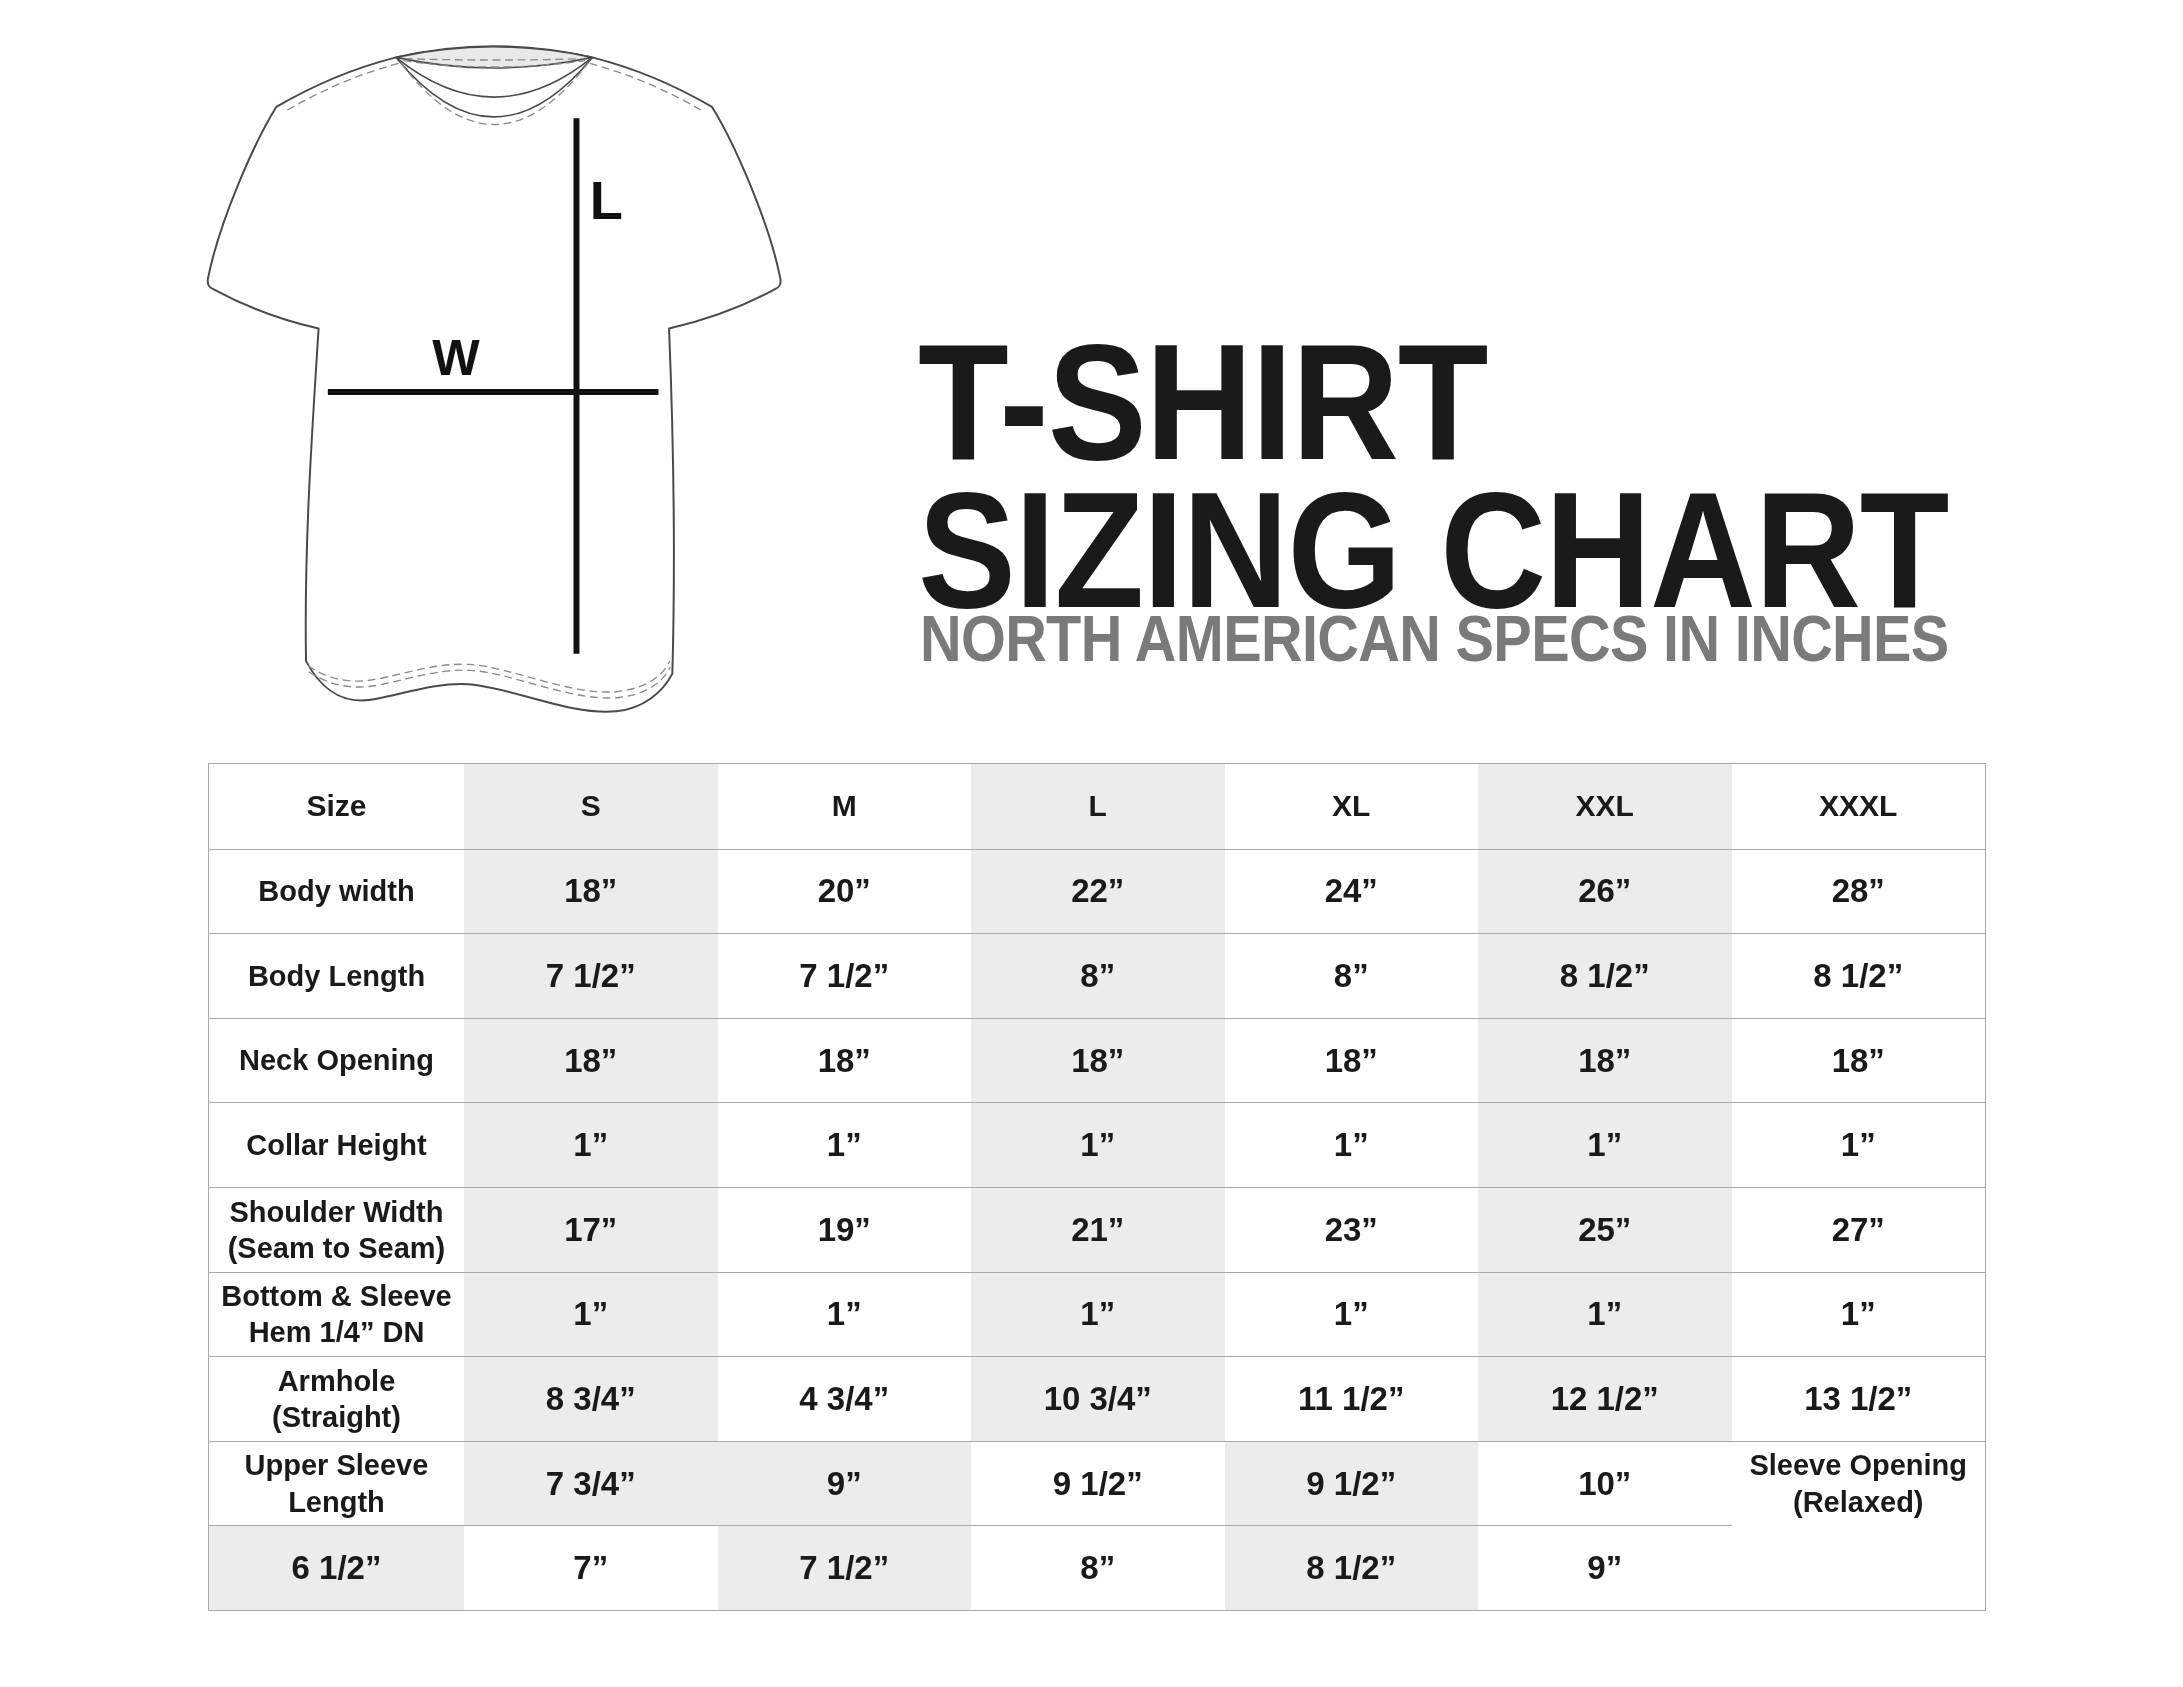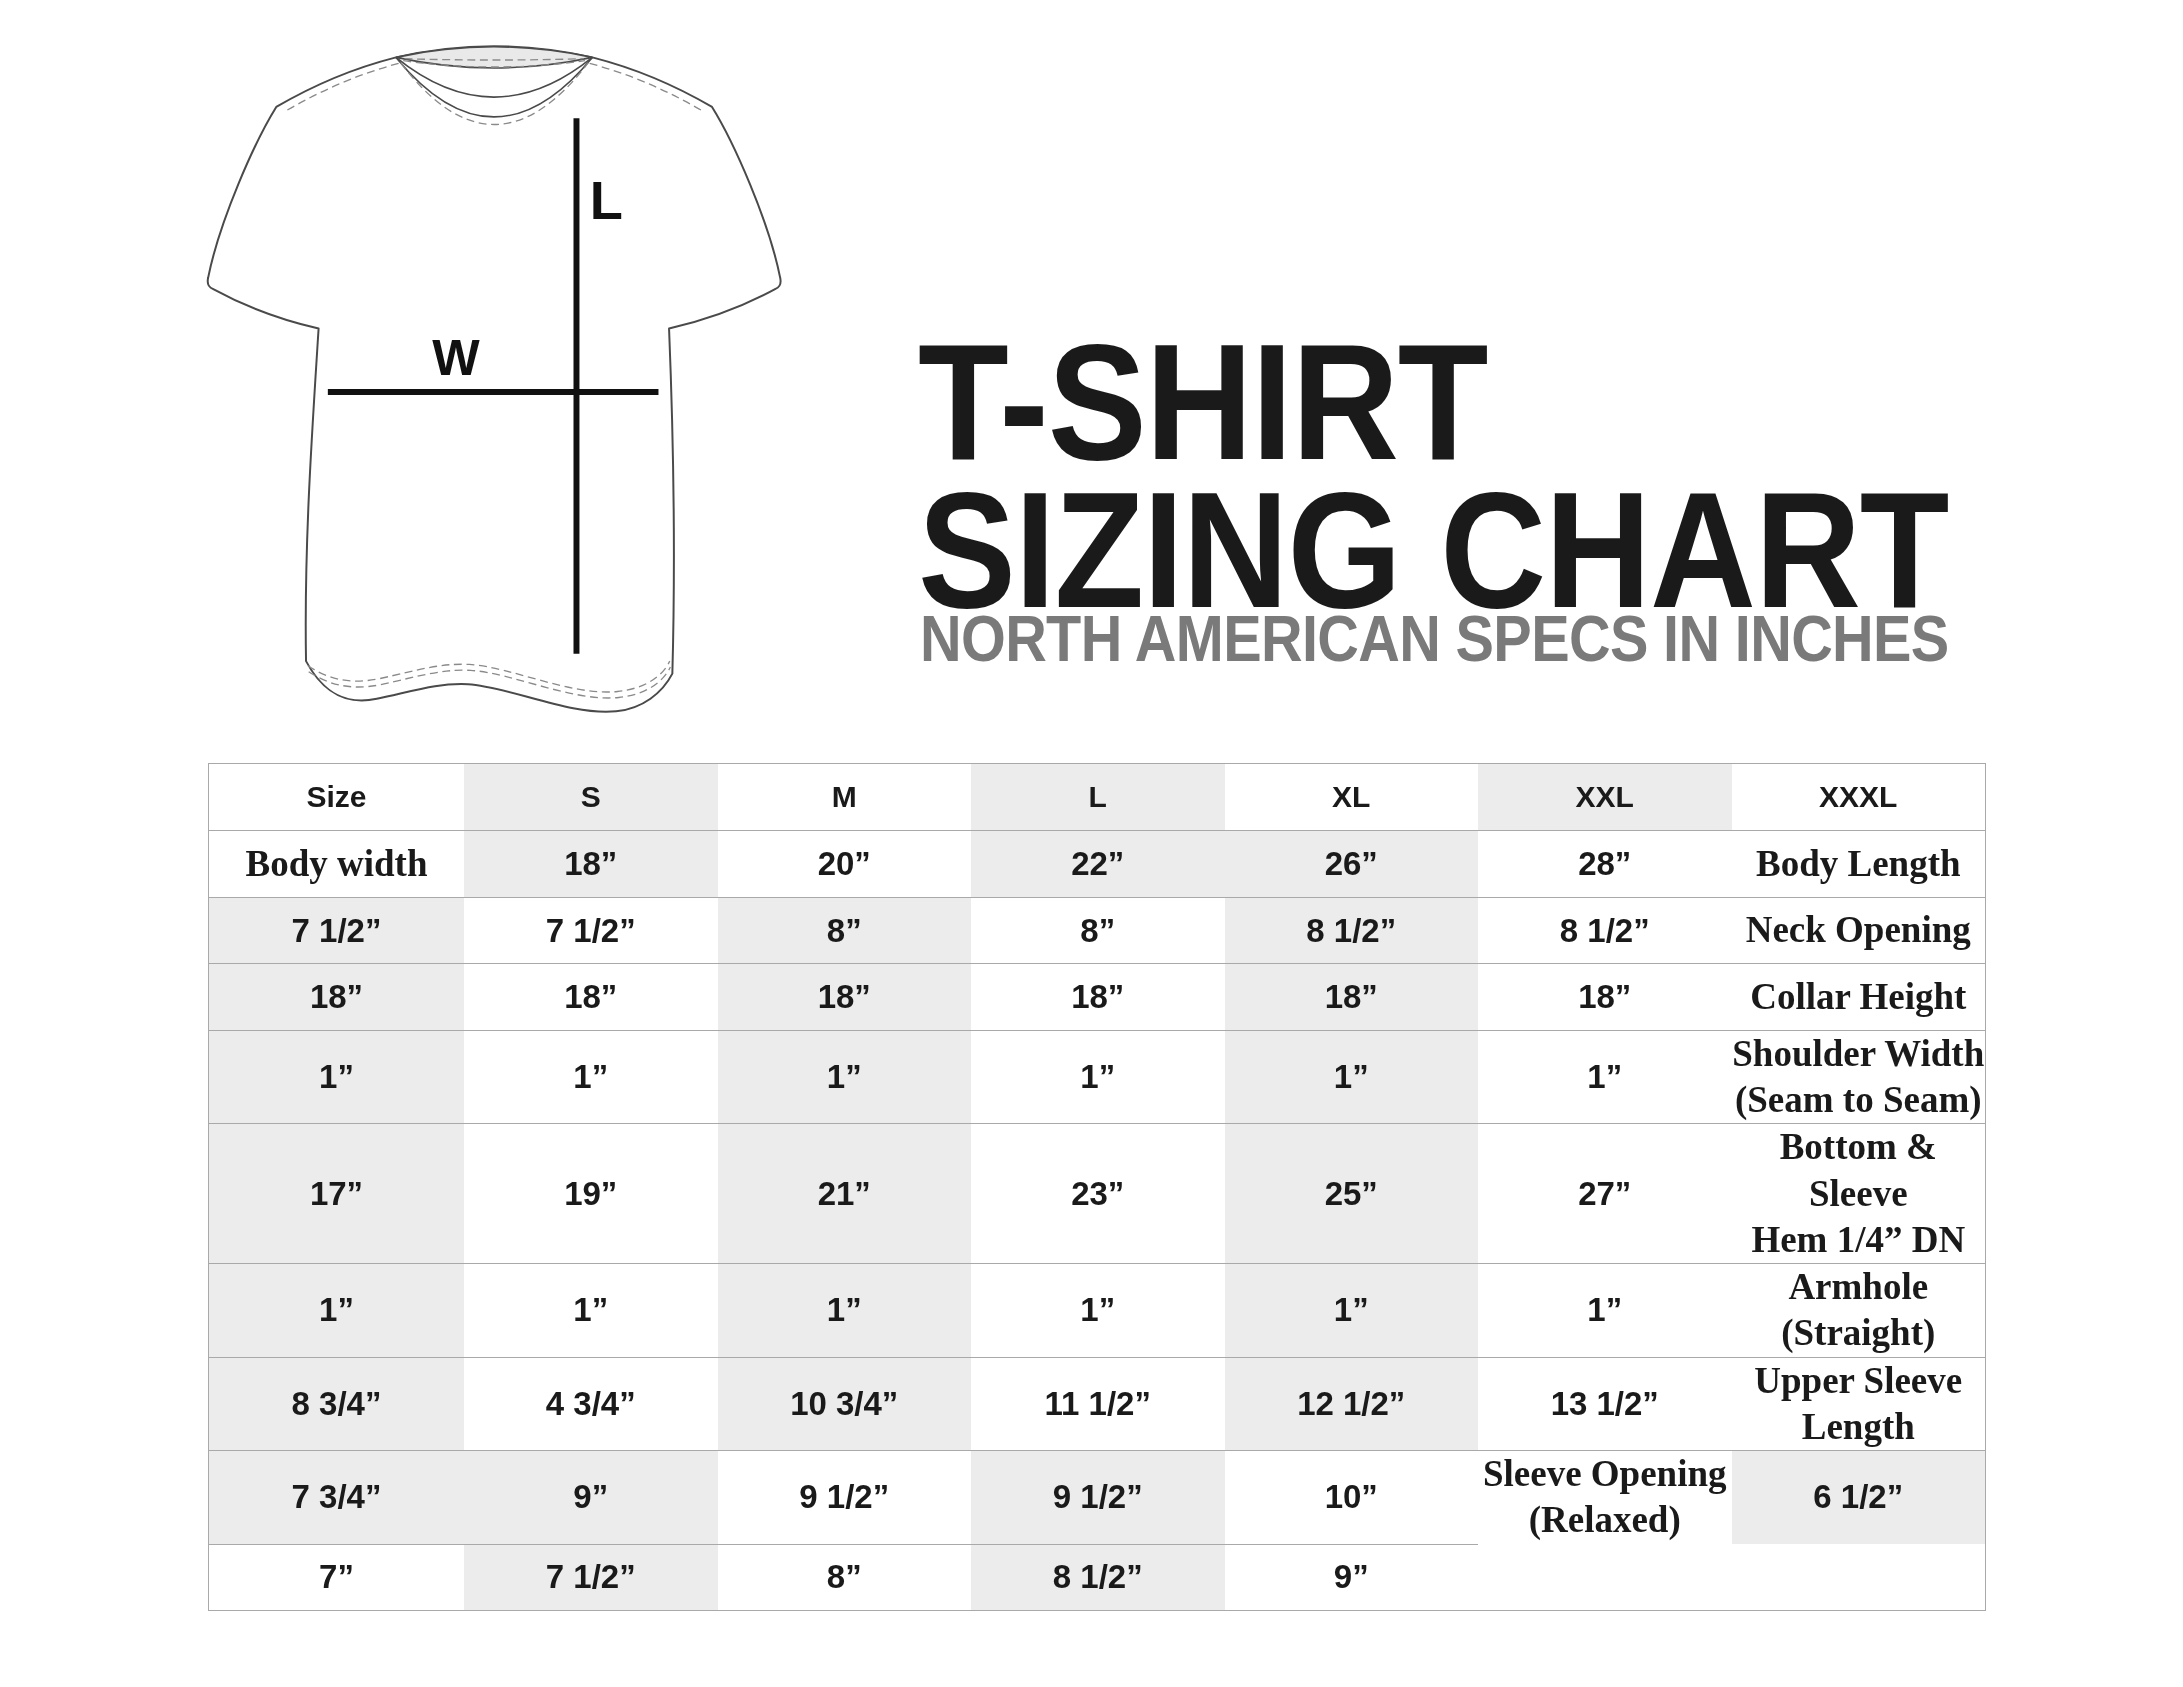--- a/index.html
+++ b/index.html
@@ -25,21 +25,21 @@
     display:grid;grid-template-columns:255px repeat(6,1fr);grid-template-rows:repeat(10,1fr);
     border:1.3px solid #a9a9a9;background:#ffffff;box-sizing:border-box;
   }
   .cell{
     display:flex;align-items:center;justify-content:center;text-align:center;
     border-top:1.3px solid #a9a9a9;box-sizing:border-box;
   }
   .cell.r0{border-top:none;}
   .cell.stripe{background:#ececec;}
   .cell.hdr{font-weight:700;font-size:30px;}
-  .cell.lab{font-weight:700;font-size:37px;line-height:1.25;white-space:pre-line;font-family:Liberation Serif, serif;}
+  .cell.lab{font-weight:700;font-size:29px;line-height:1.25;white-space:pre-line;}
   .cell.val{font-weight:700;font-size:33px;}
   
   .shirt-svg{position:absolute;left:198px;top:23px;width:589px;height:691px;}
   .shirt-svg .outline{fill:#ffffff;stroke:#4a4a4a;stroke-width:3;stroke-linejoin:round;}
   .shirt-svg .seam{fill:none;stroke:#4a4a4a;stroke-width:2.4;}
   .shirt-svg .stitch{fill:none;stroke:#8a8a8a;stroke-width:2;stroke-dasharray:12 7;}
   .shirt-svg .collarband{fill:#e9e9e9;stroke:#4a4a4a;stroke-width:2.4;}
   .shirt-svg .measure{stroke:#111111;stroke-width:9;}
   .shirt-svg .mlabel{font-family:"Liberation Sans","DejaVu Sans",sans-serif;font-weight:700;fill:#111111;}
 </style>
@@ -98,20 +98,21 @@
       <div class="cell hdr r0 stripe">S</div>
       <div class="cell hdr r0">M</div>
       <div class="cell hdr r0 stripe">L</div>
       <div class="cell hdr r0">XL</div>
       <div class="cell hdr r0 stripe">XXL</div>
       <div class="cell hdr r0">XXXL</div>
       <div class="cell lab">Body width</div>
       <div class="cell val stripe">18”</div>
       <div class="cell val">20”</div>
       <div class="cell val stripe">22”</div>
+      <div class="cell val">24”</div>
       <div class="cell val stripe">26”</div>
       <div class="cell val">28”</div>
       <div class="cell lab">Body Length</div>
       <div class="cell val stripe">7 1/2”</div>
       <div class="cell val">7 1/2”</div>
       <div class="cell val stripe">8”</div>
       <div class="cell val">8”</div>
       <div class="cell val stripe">8 1/2”</div>
       <div class="cell val">8 1/2”</div>
       <div class="cell lab">Neck Opening</div>

